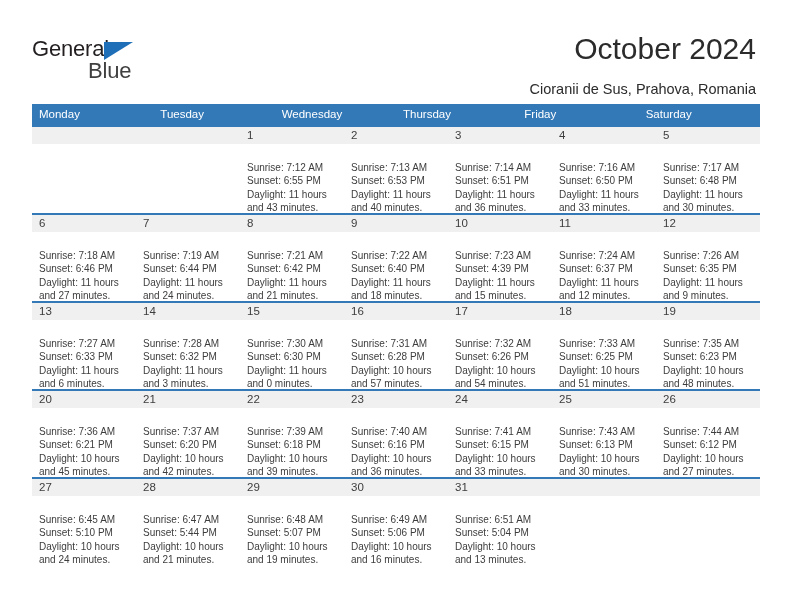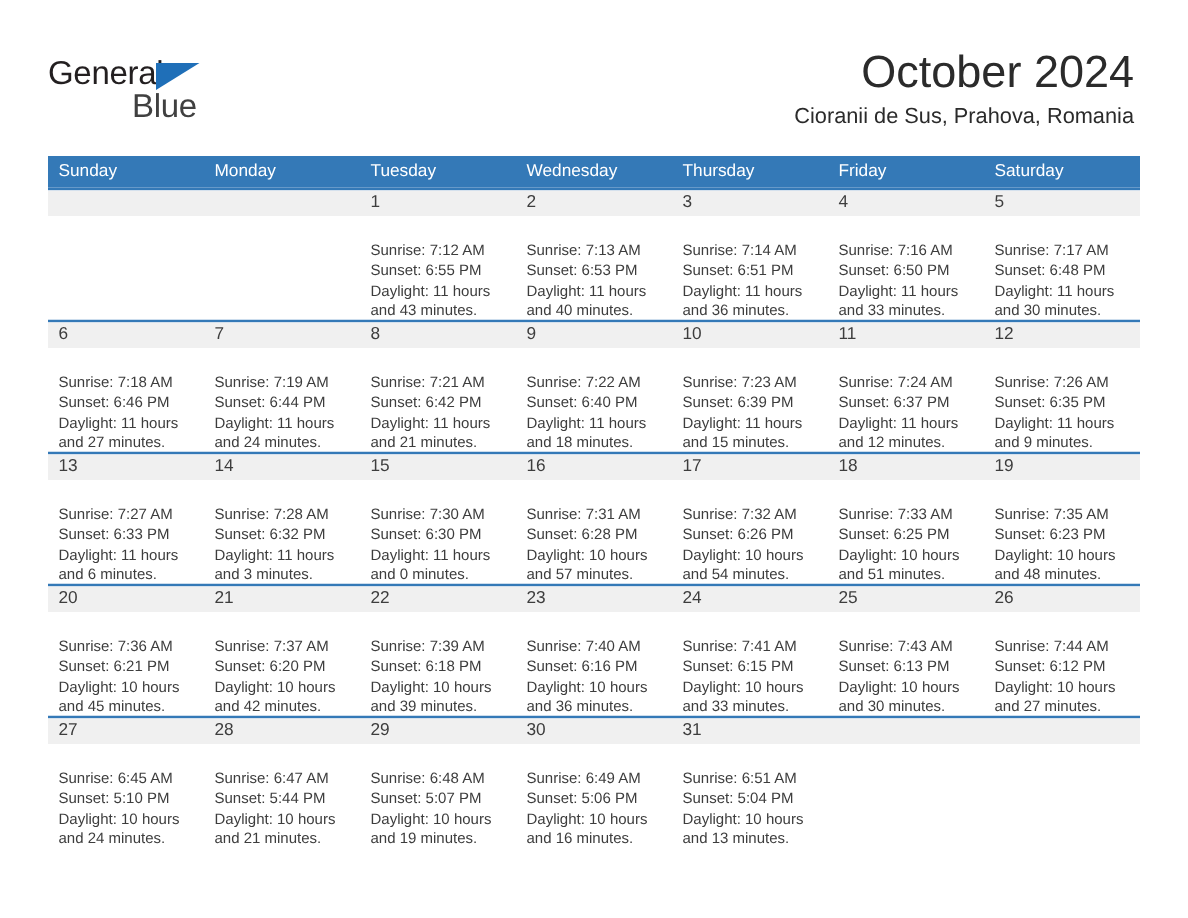--- a/index.html
+++ b/index.html
@@ -74,21 +74,21 @@
     font-size: 30px;
     color: #2b2b2b;
     font-weight: normal;
     line-height: 38px;
     white-space: nowrap;
   }
   .cal-subtitle {
     font-size: 14.5px;
     color: #2b2b2b;
     line-height: 20px;
-    margin-top: 0;
+    margin-top: 11px;
     white-space: nowrap;
   }
 
   
   .calendar {
     position: absolute;
     left: 32px;
     top: 104px;
     width: 728px;
   }
@@ -156,21 +156,20 @@
 
     <div class="title-block">
       <div class="cal-title">October 2024</div>
       <div class="cal-subtitle">Cioranii de Sus, Prahova, Romania</div>
     </div>
 
   </div>
 
   <div class="calendar">
     <div class="weekday-row" id="weekday-row">
-        <div class="weekday">Sunday</div>
         <div class="weekday">Monday</div>
         <div class="weekday">Tuesday</div>
         <div class="weekday">Wednesday</div>
         <div class="weekday">Thursday</div>
         <div class="weekday">Friday</div>
         <div class="weekday">Saturday</div>
       </div>
     <div id="weeks-container">
         <div class="week-row">
           <div class="day-cell empty">
@@ -259,21 +258,21 @@
               <div>Sunrise: 7:22 AM</div>
               <div>Sunset: 6:40 PM</div>
               <div>Daylight: 11 hours</div>
               <div>and 18 minutes.</div>
             </div>
           </div>
           <div class="day-cell">
             <div class="date-band">10</div>
             <div class="info">
               <div>Sunrise: 7:23 AM</div>
-              <div>Sunset: 6:39 PM</div>
+              <div>Sunset: 4:39 PM</div>
               <div>Daylight: 11 hours</div>
               <div>and 15 minutes.</div>
             </div>
           </div>
           <div class="day-cell">
             <div class="date-band">11</div>
             <div class="info">
               <div>Sunrise: 7:24 AM</div>
               <div>Sunset: 6:37 PM</div>
               <div>Daylight: 11 hours</div>

